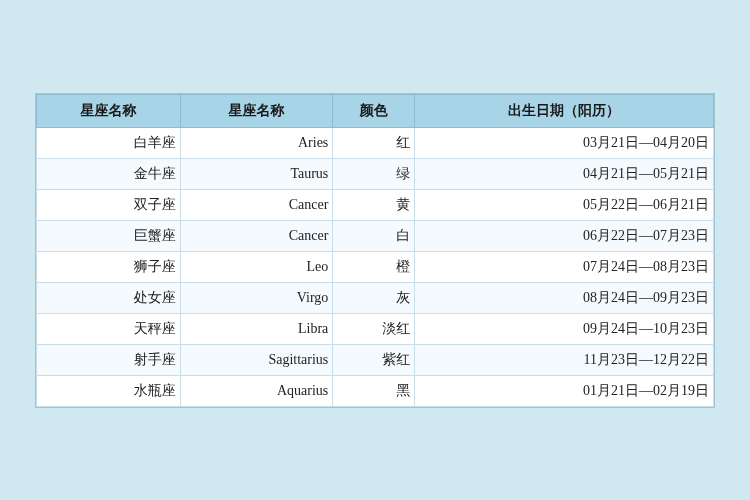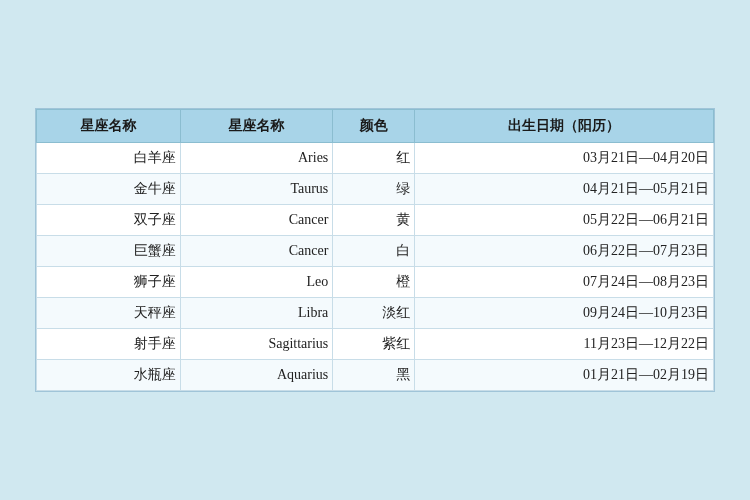--- a/index.html
+++ b/index.html
@@ -81,20 +81,26 @@
           <td>白</td>
           <td>06月22日—07月23日</td>
         </tr>
         <tr>
           <td>狮子座</td>
           <td>Leo</td>
           <td>橙</td>
           <td>07月24日—08月23日</td>
         </tr>
         <tr>
+          <td>处女座</td>
+          <td>Virgo</td>
+          <td>灰</td>
+          <td>08月24日—09月23日</td>
+        </tr>
+        <tr>
           <td>天秤座</td>
           <td>Libra</td>
           <td>淡红</td>
           <td>09月24日—10月23日</td>
         </tr>
         <tr>
           <td>射手座</td>
           <td>Sagittarius</td>
           <td>紫红</td>
           <td>11月23日—12月22日</td>

